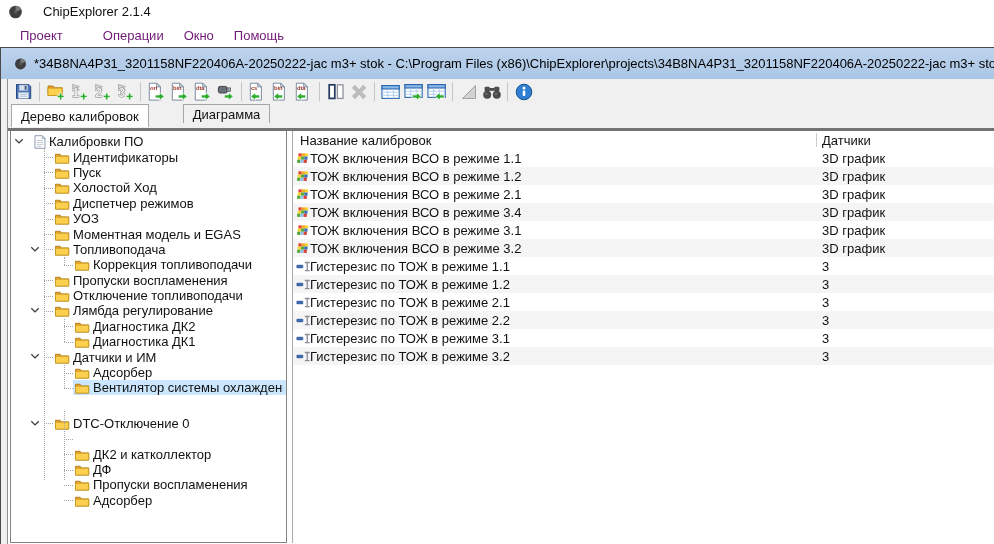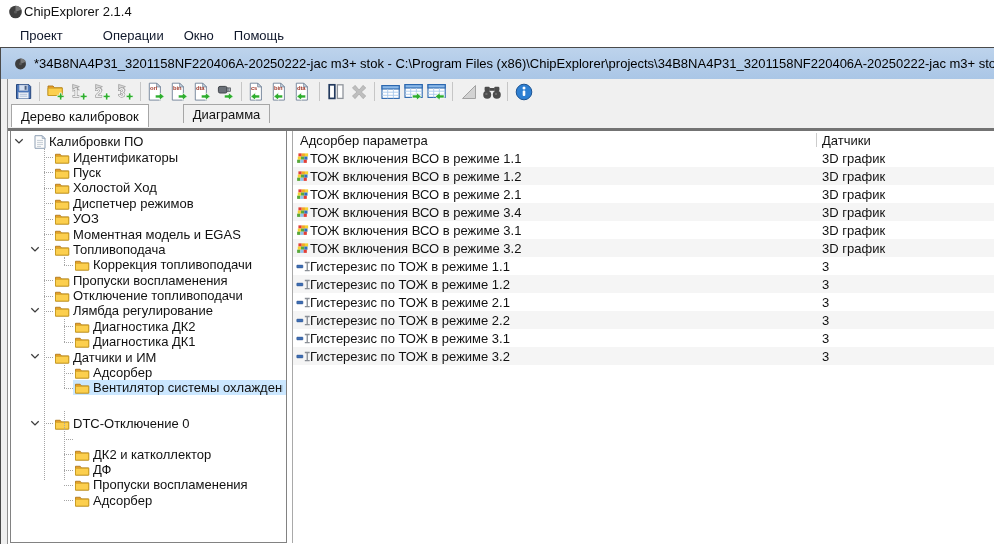--- a/index.html
+++ b/index.html
@@ -1,23 +1,23 @@
 <!DOCTYPE html>
 <html><head>
 <meta charset="utf-8">
 <style>
   * { margin:0; padding:0; box-sizing:border-box; }
   html,body { background:#ffffff; }
   body { font-family:"Liberation Sans", sans-serif; }
   .screen { position:relative; width:994px; height:544px; overflow:hidden; background:#fff; }
 
   
-  .titlebar { height:23px; display:flex; align-items:center; padding-left:8px; gap:1px; font-size:13px; color:#111; background:#fff; }
+  .titlebar { height:23px; display:flex; align-items:center; padding-left:8px; gap:20px; font-size:13px; color:#111; background:#fff; }
   
-  .menubar { height:24px; display:flex; align-items:center; font-size:13px; background:#fff; color:#0f172a; }
+  .menubar { height:24px; display:flex; align-items:center; font-size:13px; background:#fff; color:#701a75; }
   .menu-item { padding:2px 10px; cursor:default; }
   .menu-item:first-child { margin-left:10px; margin-right:20px; }
 
   
   .mdi { position:absolute; top:47px; left:0; right:0; bottom:0; border-top:1px solid #4a4a4a; border-left:1px solid #4a4a4a; background:#f0f0f0; }
   .doc-titlebar { height:31px; background:linear-gradient(#bdd3ec,#aac6e6); display:flex; align-items:center; padding-left:13px; gap:7px; font-size:13px; color:#000; white-space:nowrap; overflow:hidden; }
   .doc-title { overflow:hidden; white-space:nowrap; }
   .client { position:absolute; top:31px; left:6px; right:0; bottom:0; border-left:1px solid #8f8f8f; background:#f0f0f0; }
 
   
@@ -537,21 +537,21 @@
               </div>
               <div class="vguide" style="left: 33px; top: 18.4px; height: 331.1px;"></div>
               <div class="vguide" style="left: 53px; top: 126.2px; height: 7.7px;"></div>
               <div class="vguide" style="left: 53px; top: 187.8px; height: 23.1px;"></div>
               <div class="vguide" style="left: 53px; top: 234px; height: 23.1px;"></div>
               <div class="vguide" style="left: 53px; top: 280.2px; height: 69.3px;"></div>
             </div>
         </div>
         <div class="tablepanel">
           <div class="thead">
-            <span class="th-name">Адсорбер параметра</span>
+            <span class="th-name">Название калибровок</span>
             <span class="th-sep"></span>
             <span class="th-value">Датчики</span>
           </div>
           <div id="tbody">
               <div class="tbl-row">
                 <span class="cell-icon"><svg width="14" height="13" viewBox="0 0 15 13">
                     <rect x="2.6" y="1" width="3.5" height="3.4" fill="#e33e36"></rect>
                     <rect x="6.1" y="1" width="3.5" height="3.4" fill="#f5a623"></rect>
                     <rect x="9.6" y="1" width="3.4" height="3.4" fill="#f3d331"></rect>
                     <rect x="1.9" y="4.4" width="3.5" height="3.4" fill="#f3d331"></rect>

